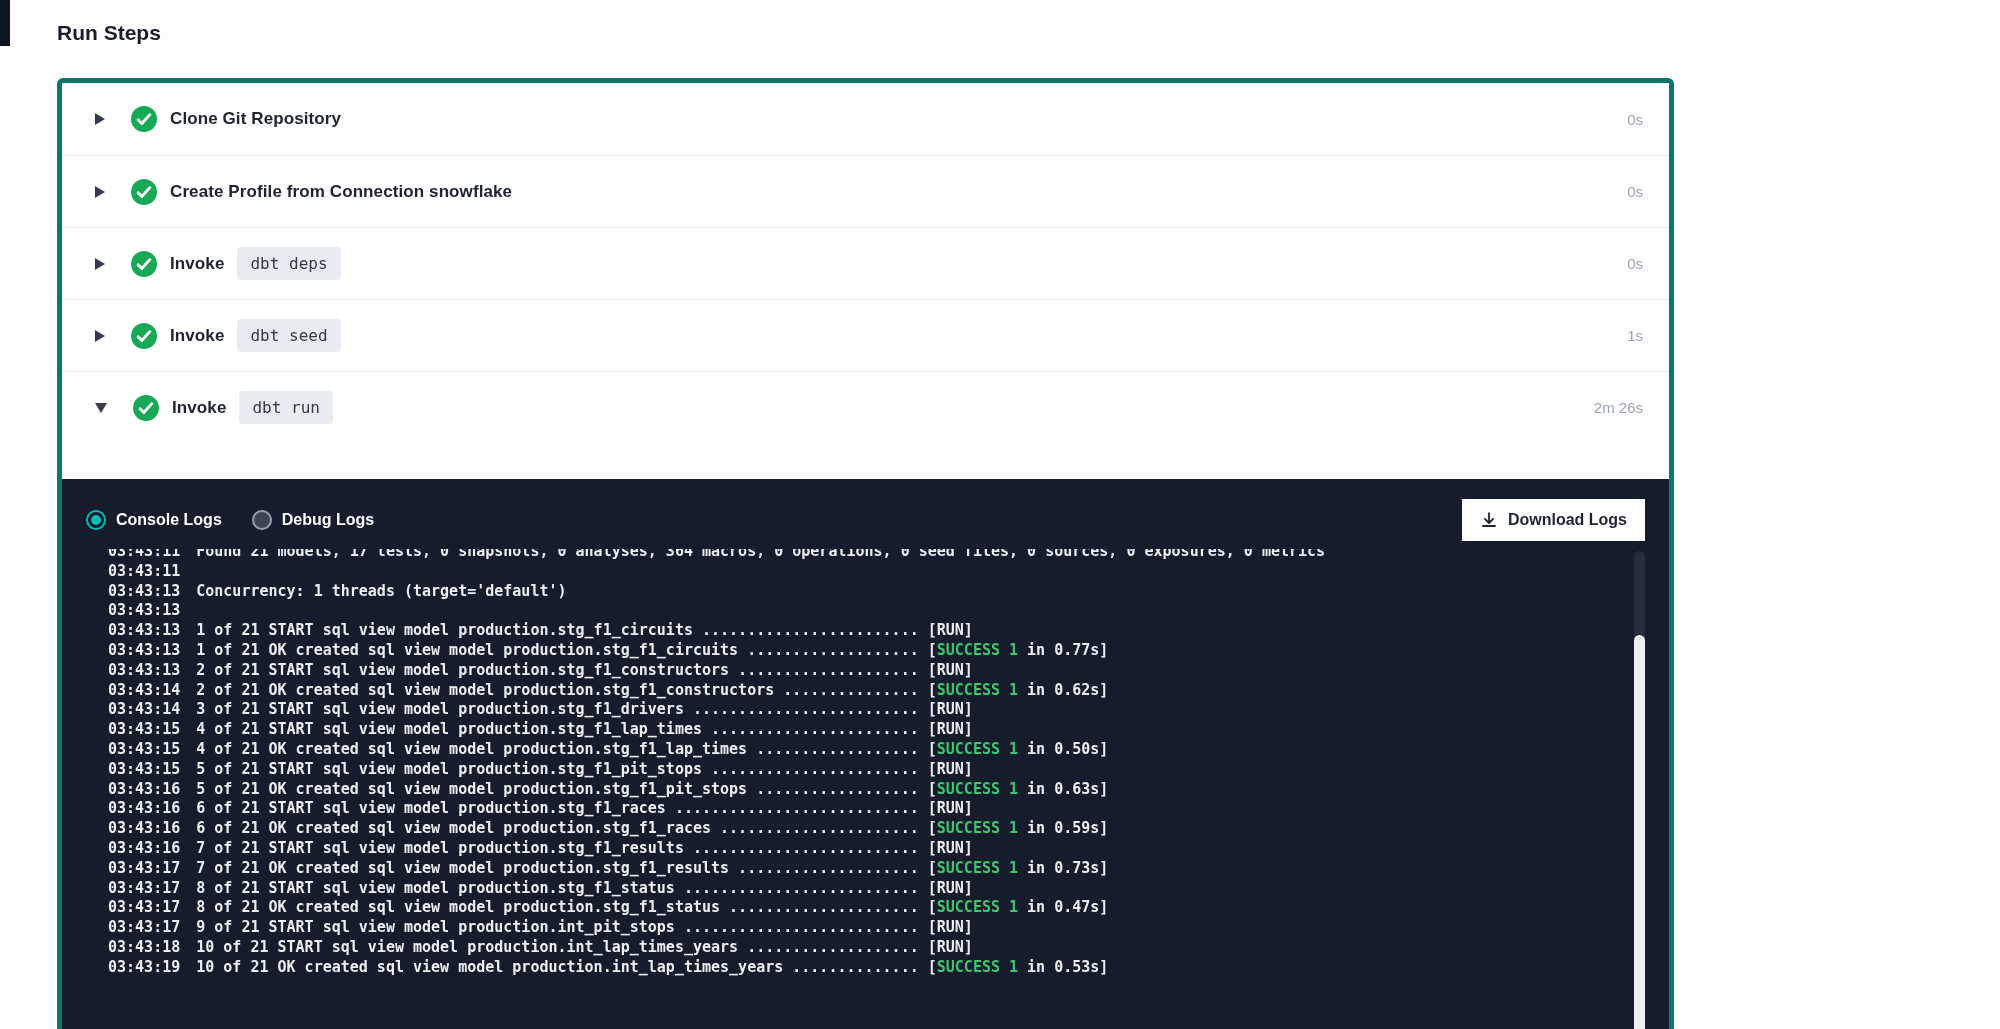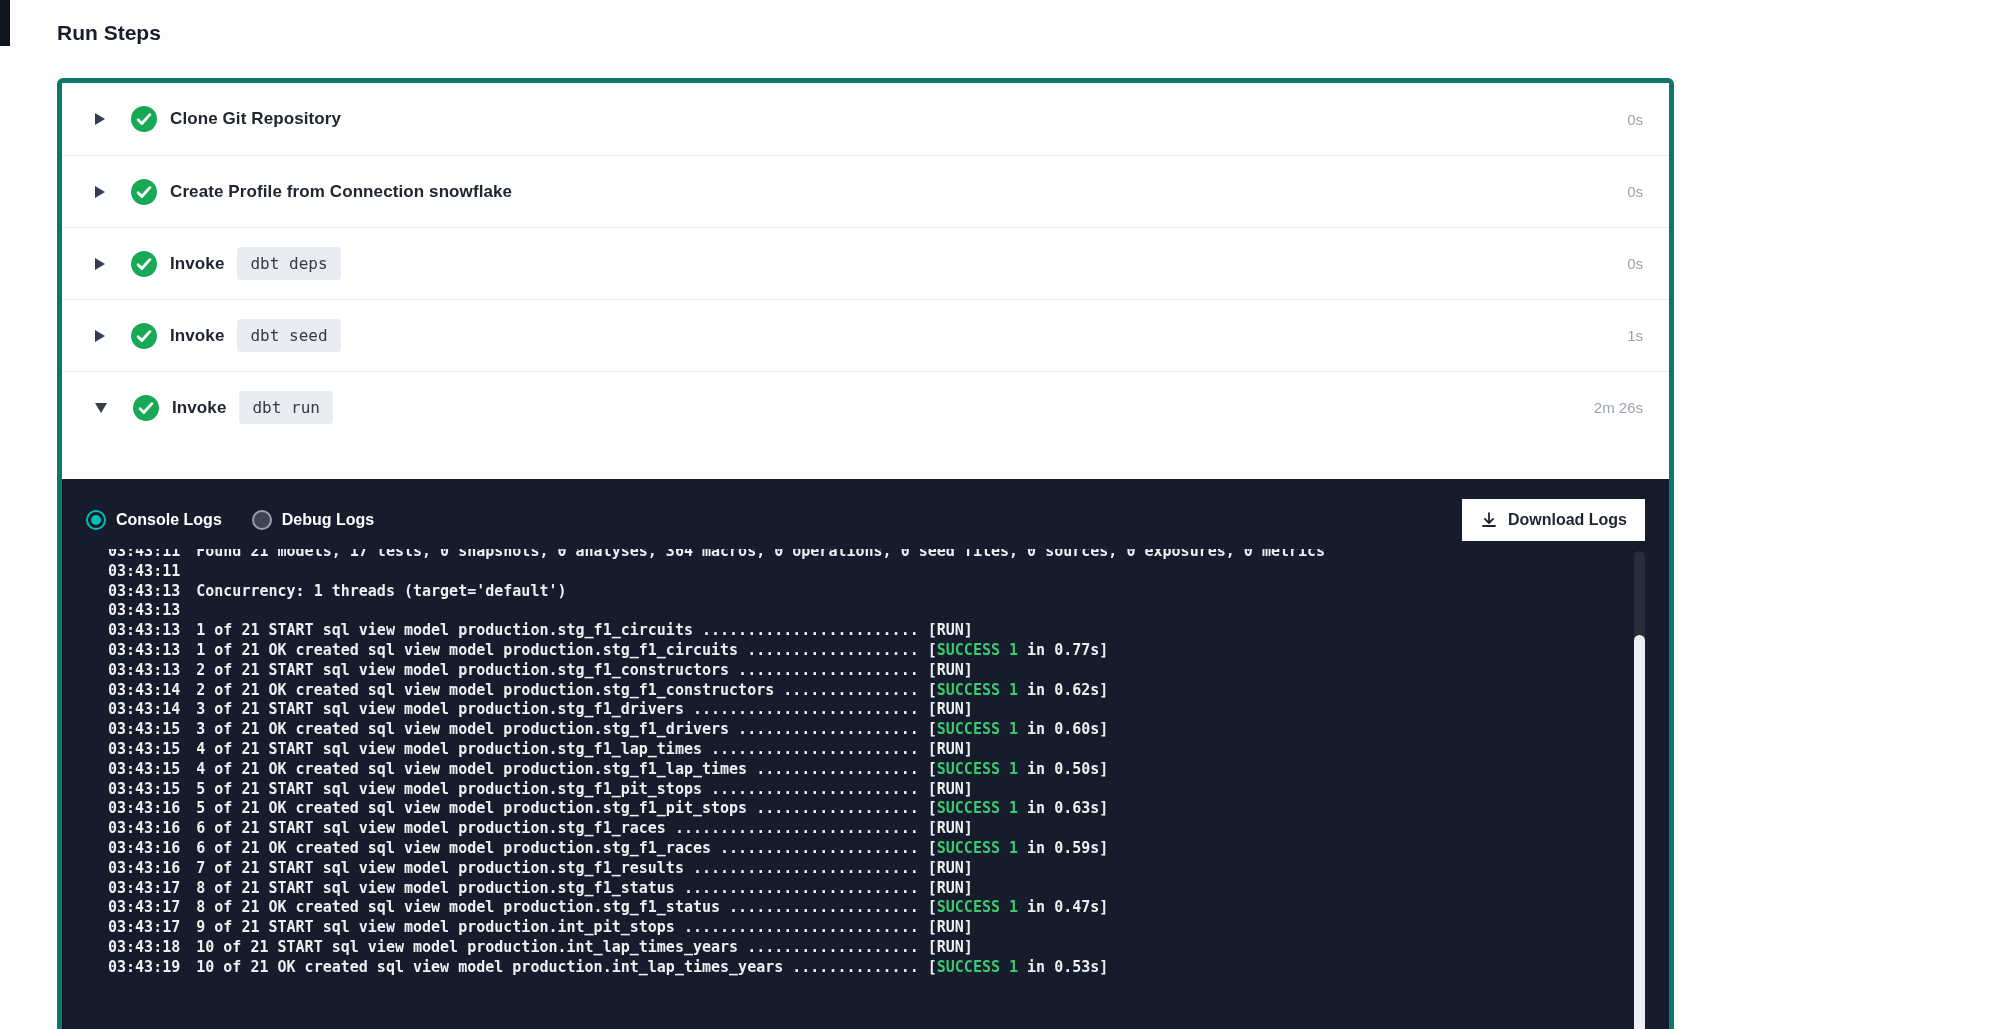--- a/index.html
+++ b/index.html
@@ -149,28 +149,28 @@
       <div class="log-body">
           <div class="log-line"><span class="log-time">03:43:11</span><span class="log-pre">Found 21 models, 17 tests, 0 snapshots, 0 analyses, 364 macros, 0 operations, 0 seed files, 0 sources, 0 exposures, 0 metrics</span><span class="log-green"></span><span class="log-post"></span></div>
           <div class="log-line"><span class="log-time">03:43:11</span><span class="log-pre"></span><span class="log-green"></span><span class="log-post"></span></div>
           <div class="log-line"><span class="log-time">03:43:13</span><span class="log-pre">Concurrency: 1 threads (target='default')</span><span class="log-green"></span><span class="log-post"></span></div>
           <div class="log-line"><span class="log-time">03:43:13</span><span class="log-pre"></span><span class="log-green"></span><span class="log-post"></span></div>
           <div class="log-line"><span class="log-time">03:43:13</span><span class="log-pre">1 of 21 START sql view model production.stg_f1_circuits ........................ [RUN]</span><span class="log-green"></span><span class="log-post"></span></div>
           <div class="log-line"><span class="log-time">03:43:13</span><span class="log-pre">1 of 21 OK created sql view model production.stg_f1_circuits ................... [</span><span class="log-green">SUCCESS 1</span><span class="log-post"> in 0.77s]</span></div>
           <div class="log-line"><span class="log-time">03:43:13</span><span class="log-pre">2 of 21 START sql view model production.stg_f1_constructors .................... [RUN]</span><span class="log-green"></span><span class="log-post"></span></div>
           <div class="log-line"><span class="log-time">03:43:14</span><span class="log-pre">2 of 21 OK created sql view model production.stg_f1_constructors ............... [</span><span class="log-green">SUCCESS 1</span><span class="log-post"> in 0.62s]</span></div>
           <div class="log-line"><span class="log-time">03:43:14</span><span class="log-pre">3 of 21 START sql view model production.stg_f1_drivers ......................... [RUN]</span><span class="log-green"></span><span class="log-post"></span></div>
-          <div class="log-line"><span class="log-time">03:43:15</span><span class="log-pre">3 of 21 OK created sql view model production.stg_f1_drivers .................... [</span><span class="log-green">SUCCESS 1</span><span class="log-post"> in 0.60s]</span></div>
           <div class="log-line"><span class="log-time">03:43:15</span><span class="log-pre">4 of 21 START sql view model production.stg_f1_lap_times ....................... [RUN]</span><span class="log-green"></span><span class="log-post"></span></div>
           <div class="log-line"><span class="log-time">03:43:15</span><span class="log-pre">4 of 21 OK created sql view model production.stg_f1_lap_times .................. [</span><span class="log-green">SUCCESS 1</span><span class="log-post"> in 0.50s]</span></div>
           <div class="log-line"><span class="log-time">03:43:15</span><span class="log-pre">5 of 21 START sql view model production.stg_f1_pit_stops ....................... [RUN]</span><span class="log-green"></span><span class="log-post"></span></div>
           <div class="log-line"><span class="log-time">03:43:16</span><span class="log-pre">5 of 21 OK created sql view model production.stg_f1_pit_stops .................. [</span><span class="log-green">SUCCESS 1</span><span class="log-post"> in 0.63s]</span></div>
           <div class="log-line"><span class="log-time">03:43:16</span><span class="log-pre">6 of 21 START sql view model production.stg_f1_races ........................... [RUN]</span><span class="log-green"></span><span class="log-post"></span></div>
           <div class="log-line"><span class="log-time">03:43:16</span><span class="log-pre">6 of 21 OK created sql view model production.stg_f1_races ...................... [</span><span class="log-green">SUCCESS 1</span><span class="log-post"> in 0.59s]</span></div>
           <div class="log-line"><span class="log-time">03:43:16</span><span class="log-pre">7 of 21 START sql view model production.stg_f1_results ......................... [RUN]</span><span class="log-green"></span><span class="log-post"></span></div>
+          <div class="log-line"><span class="log-time">03:43:17</span><span class="log-pre">7 of 21 OK created sql view model production.stg_f1_results .................... [</span><span class="log-green">SUCCESS 1</span><span class="log-post"> in 0.73s]</span></div>
           <div class="log-line"><span class="log-time">03:43:17</span><span class="log-pre">8 of 21 START sql view model production.stg_f1_status .......................... [RUN]</span><span class="log-green"></span><span class="log-post"></span></div>
           <div class="log-line"><span class="log-time">03:43:17</span><span class="log-pre">8 of 21 OK created sql view model production.stg_f1_status ..................... [</span><span class="log-green">SUCCESS 1</span><span class="log-post"> in 0.47s]</span></div>
           <div class="log-line"><span class="log-time">03:43:17</span><span class="log-pre">9 of 21 START sql view model production.int_pit_stops .......................... [RUN]</span><span class="log-green"></span><span class="log-post"></span></div>
           <div class="log-line"><span class="log-time">03:43:18</span><span class="log-pre">10 of 21 START sql view model production.int_lap_times_years ................... [RUN]</span><span class="log-green"></span><span class="log-post"></span></div>
           <div class="log-line"><span class="log-time">03:43:19</span><span class="log-pre">10 of 21 OK created sql view model production.int_lap_times_years .............. [</span><span class="log-green">SUCCESS 1</span><span class="log-post"> in 0.53s]</span></div>
         </div>
       <div class="scroll-track"></div>
       <div class="scroll-thumb"></div>
     </div>
   </div>

